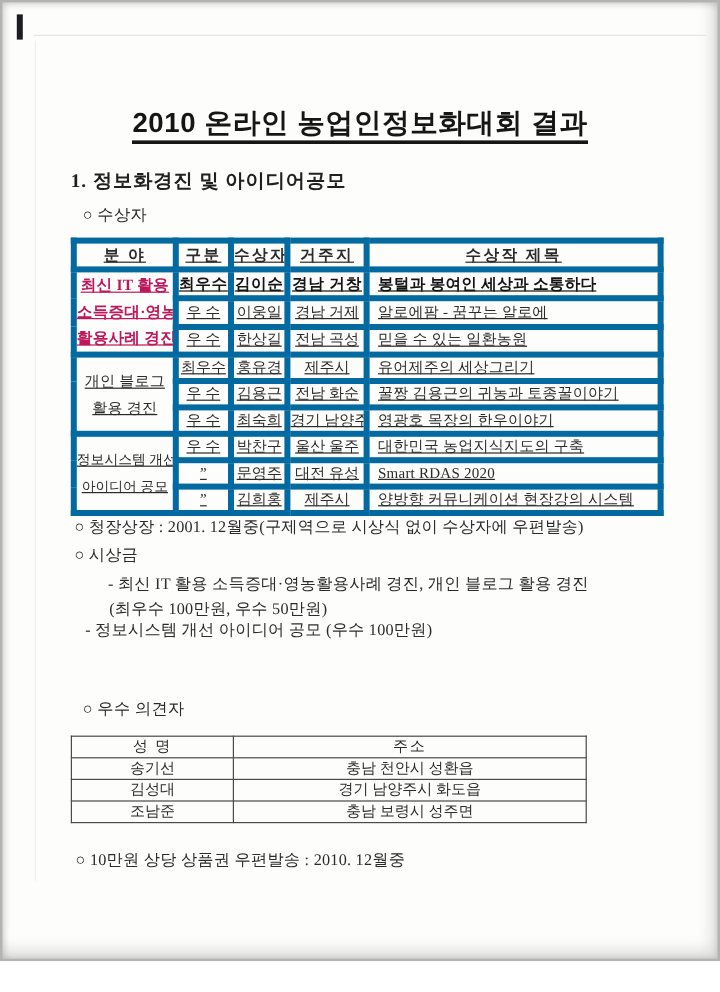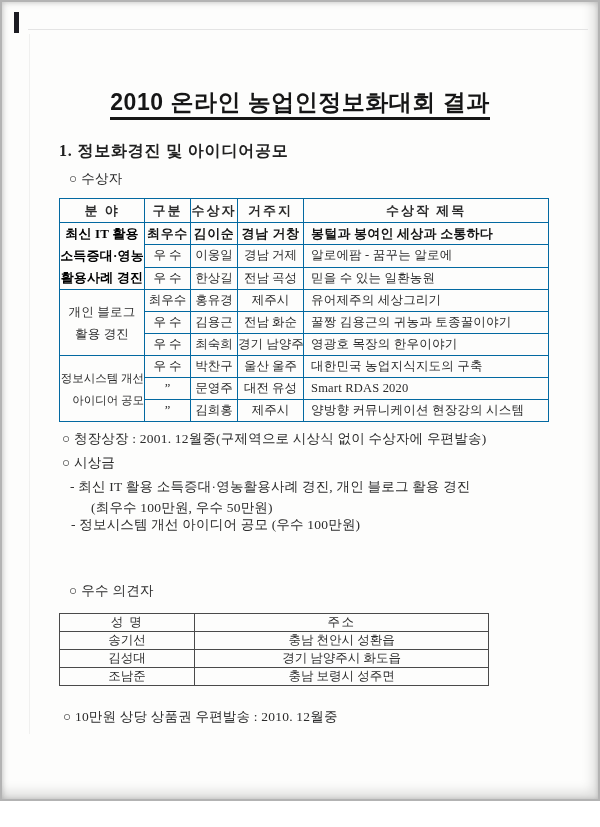--- a/index.html
+++ b/index.html
@@ -48,48 +48,48 @@
   #winners-label { left: 67px; top: 168px; }
   #opinion-label { left: 67px; top: 580px; text-align: center; }
 
   
   table.t1 {
     position: absolute; left: 57px; top: 196px; width: 489px;
     border-collapse: collapse; table-layout: fixed; font-size: 12.5px;
     color: #2b2b2b;
   }
   .t1 th, .t1 td {
-    border: 1px solid #0369a1; padding: 0; text-align: center;
-    vertical-align: middle; white-space: nowrap; overflow: hidden;
+    border: 5px solid #0369a1; padding: 0; text-align: center;
+    vertical-align: middle; white-space: nowrap; overflow: hidden; text-decoration: underline;
   }
   .t1 thead th { height: 24px; font-weight: bold; font-size: 13px; letter-spacing: 2px; }
   .t1 tbody td { height: 22px; }
   .t1 td.work { text-align: left; padding-left: 7px; letter-spacing: 0.2px; }
   .t1 .b { font-weight: bold; font-size: 13px; color: #141414; letter-spacing: 0.6px; }
   .t1 td.cat div { line-height: 22px; letter-spacing: 0.2px; }
-  .t1 td.cat-bold { font-weight: bold; font-size: 13px; color: #000000; }
-  .t1 td.cat-small div { font-size: 11.5px; letter-spacing: 0; text-align: right; }
+  .t1 td.cat-bold { font-weight: bold; font-size: 13px; color: #be185d; }
+  .t1 td.cat-small div { font-size: 11.5px; letter-spacing: 0; }
 
   
   table.t2 {
     position: absolute; left: 57px; top: 611px; width: 429px;
     border-collapse: collapse; table-layout: fixed; font-size: 12.5px;
     color: #2b2b2b;
   }
   .t2 th, .t2 td {
     border: 1px solid #4a4a4a; padding: 0; height: 16px;
     text-align: center; vertical-align: middle; white-space: nowrap;
   }
   .t2 thead th { font-weight: normal; letter-spacing: 1.5px; }
 
   
   .note { position: absolute; font-size: 13.5px; letter-spacing: 0.2px; color: #2b2b2b; white-space: nowrap; }
   #note-0 { left: 60px; top: 428px; }
   #note-1 { left: 60px; top: 452px; }
-  #note-2 { left: 68px; top: 476px; }
+  #note-2 { left: 88px; top: 476px; }
   #note-3 { left: 89px; top: 497px; }
   #note-4 { left: 69px; top: 514px; }
   #note-5 { left: 61px; top: 706px; }
 </style>
 </head>
 <body>
 
 <div class="page">
 
   <div class="artifact-topleft"></div>

